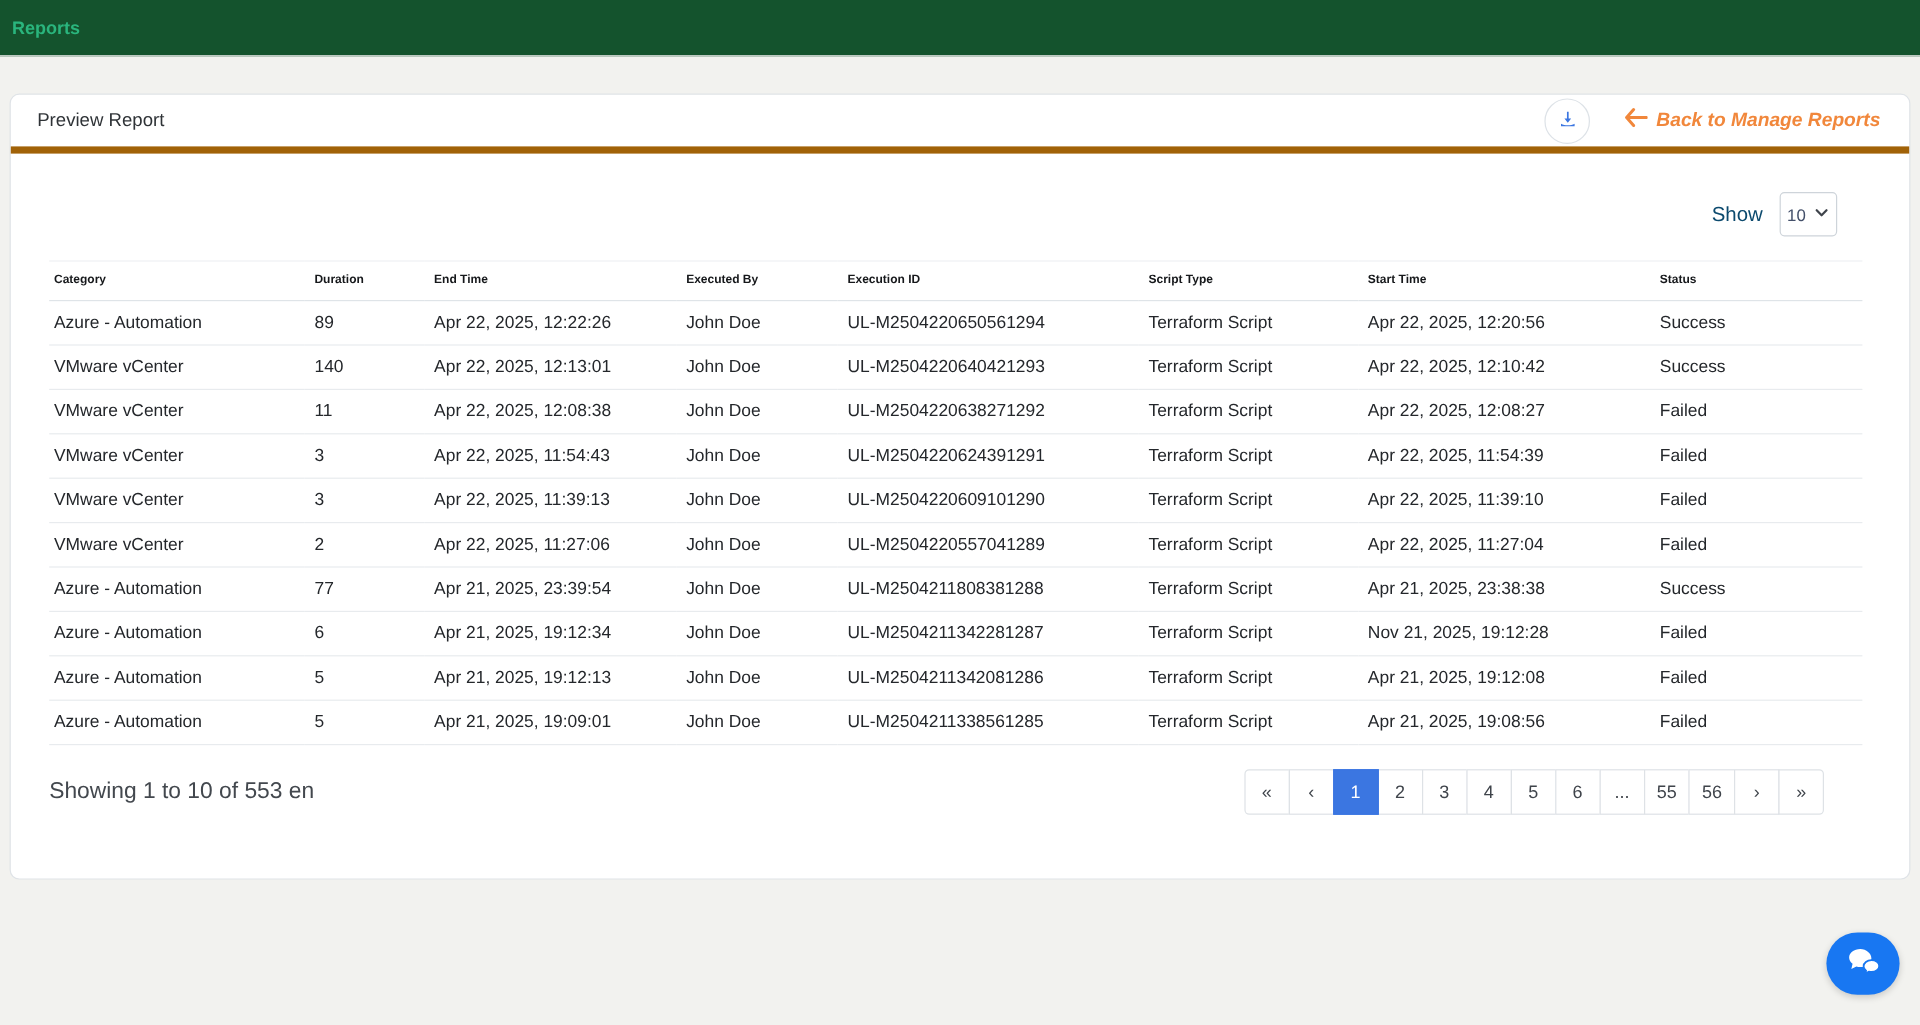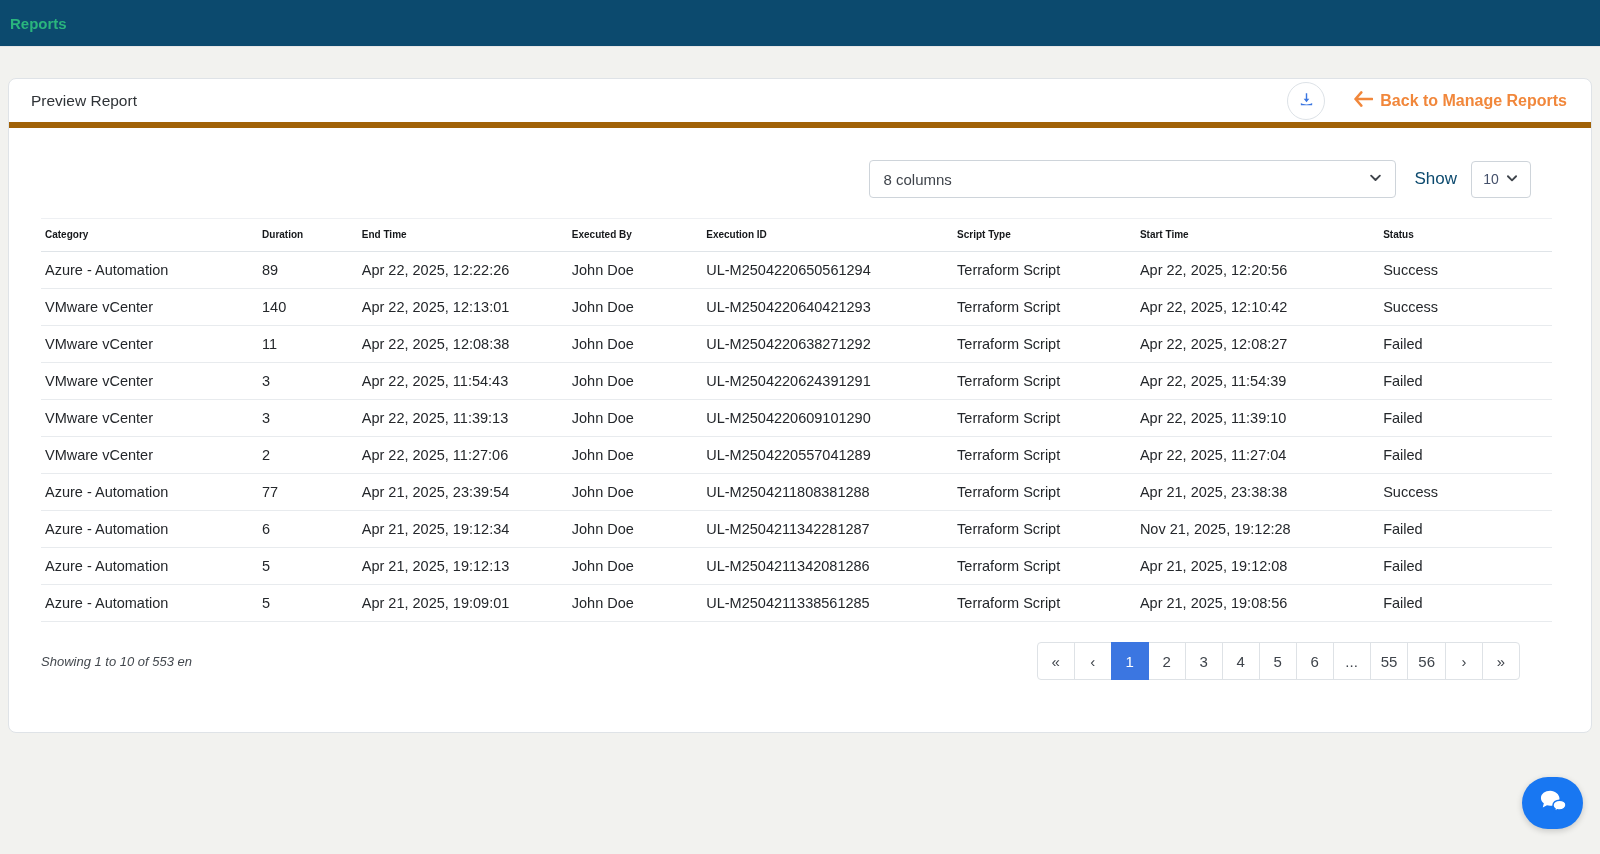--- a/index.html
+++ b/index.html
@@ -7,21 +7,21 @@
   body {
     font-family: "Liberation Sans", sans-serif;
     background: #f2f2ef;
     color: #212529;
     position: relative;
   }
 
   
   .topbar {
     height: 47px;
-    background: #0c4a6e;
+    background: #14532d;
     border-bottom: 1px solid #e6e6e6;
     display: flex;
     align-items: center;
     padding: 0 10px;
   }
   .topbar .page-title {
     color: #2ab57d;
     font-size: 15px;
     font-weight: 700;
     cursor: pointer;
@@ -40,21 +40,21 @@
   }
   .card-header {
     height: 49px;
     display: flex;
     align-items: center;
     justify-content: space-between;
     padding: 0 24px 0 22px;
     border-bottom: 6px solid #a16207;
   }
   .card-title { font-size: 15.5px; font-weight: 500; color: #2f3337; }
-  .card-header-right { display: flex; align-items: center; gap: 28px; }
+  .card-header-right { display: flex; align-items: center; gap: 28px; font-style: italic; }
   .download-btn {
     width: 38px; height: 38px;
     border-radius: 50%;
     border: 1px solid #dde2e7;
     background: #fff;
     display: flex; align-items: center; justify-content: center;
     cursor: pointer;
   }
   .back-link {
     display: flex; align-items: center; gap: 7px;
@@ -96,21 +96,21 @@
     border-radius: 4px;
     display: flex; align-items: center; justify-content: space-between;
     padding: 0 12px 0 13px;
     font-size: 15px;
     color: #3f444b;
     cursor: pointer;
     background: #fff;
   }
   .show-label { font-size: 17px; color: #0c4a6e; font-weight: 500; margin: 0 14px 0 18px; }
   .pagesize-select {
-    width: 60px; height: 37px;
+    width: 48px; height: 37px;
     border: 1px solid #ced4da;
     border-radius: 4px;
     display: flex; align-items: center; justify-content: center; gap: 6px;
     font-size: 14px; color: #44506a;
     cursor: pointer;
     background: #fff;
   }
 
   
   .table-wrap { margin: 6px 39px 0 32px; }
@@ -142,21 +142,21 @@
   th:nth-child(7), td:nth-child(7) { width: 16.1%; }
   th:nth-child(8), td:nth-child(8) { width: auto; }
 
   
   .table-footer {
     display: flex;
     align-items: center;
     justify-content: space-between;
     padding: 20px 71px 0 32px;
   }
-  .showing-text { font-size: 13px; color: #43484e; font-style: italic; }
+  .showing-text { font-size: 19px; color: #43484e; }
   .pagination { display: flex; }
   .page-btn {
     min-width: 38px;
     height: 38px;
     padding: 0 10px;
     background: #fff;
     border: 1px solid #dee2e6;
     margin-left: -1px;
     font-size: 15px;
     font-family: "Liberation Sans", sans-serif;
@@ -214,28 +214,20 @@
             <path d="M10 1 3 9l7 8M3 9h20" stroke="#f1873b" stroke-width="3" fill="none" stroke-linecap="round" stroke-linejoin="round"></path>
           </svg>
         </span>
         <span>Back to Manage Reports</span>
       </a>
     </div>
   </div>
 
   <div class="toolbar">
     <div class="toolbar-spacer"></div>
-    <div class="columns-select">
-      <span>8 columns</span>
-      <span>
-        <svg width="15" height="15" viewBox="0 0 24 24">
-          <path d="M5 9l7 7 7-7" stroke="#3f444b" stroke-width="3" fill="none" stroke-linecap="round" stroke-linejoin="round"></path>
-        </svg>
-      </span>
-    </div>
     <span class="show-label">Show</span>
     <div class="pagesize-select">
       <span>10</span>
       <span>
         <svg width="14" height="14" viewBox="0 0 24 24">
           <path d="M5 9l7 7 7-7" stroke="#3f444b" stroke-width="3.2" fill="none" stroke-linecap="round" stroke-linejoin="round"></path>
         </svg>
       </span>
     </div>
   </div>

